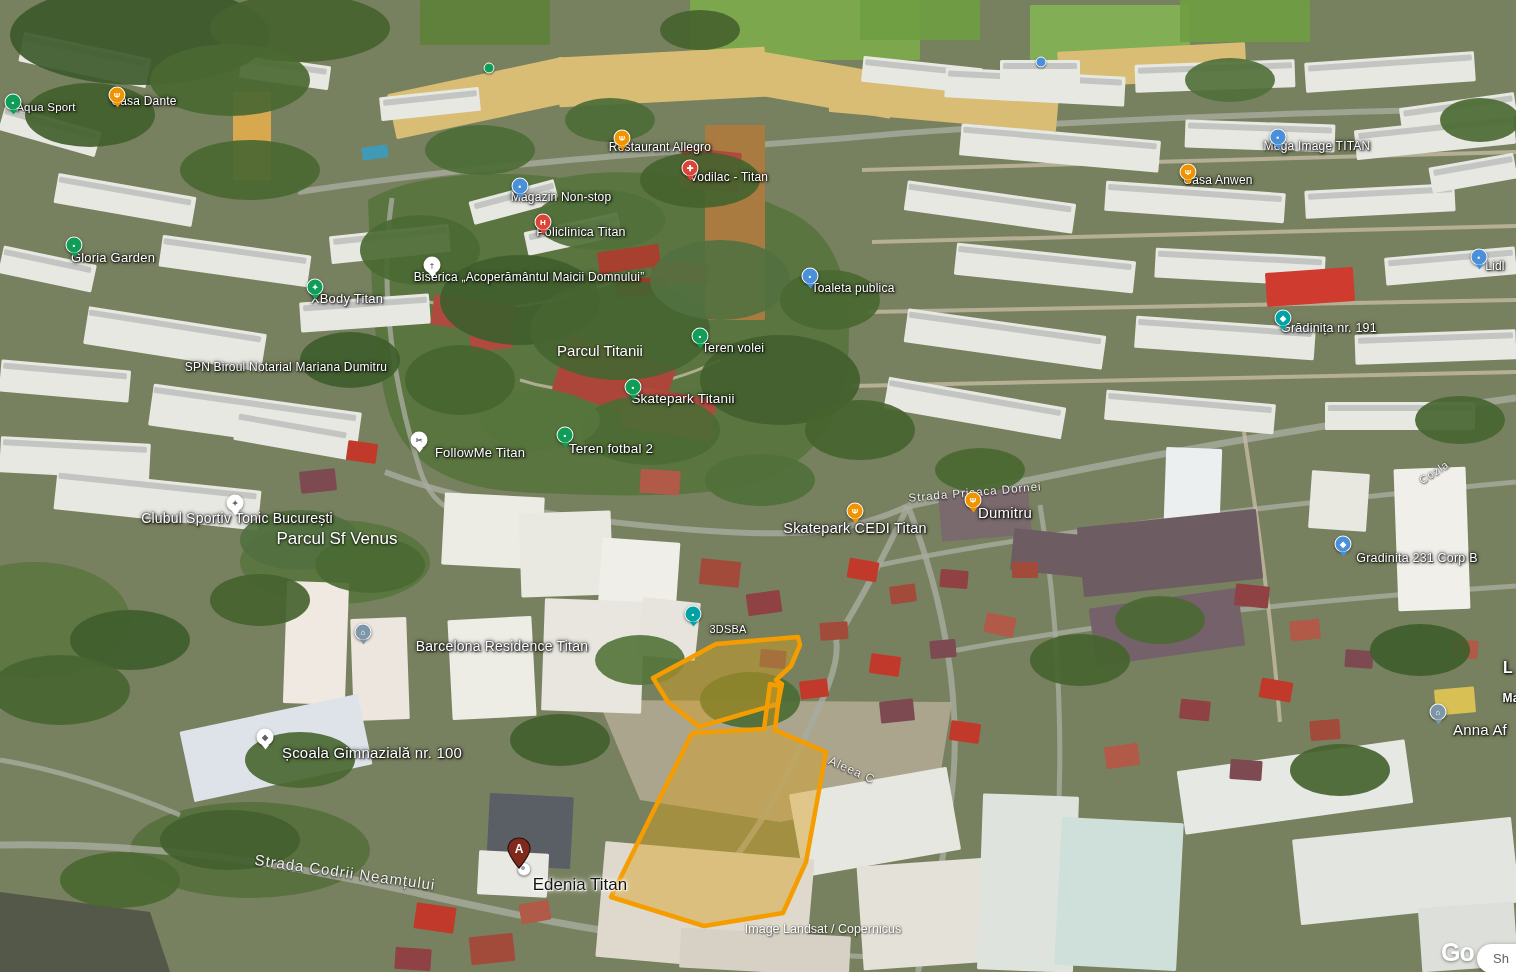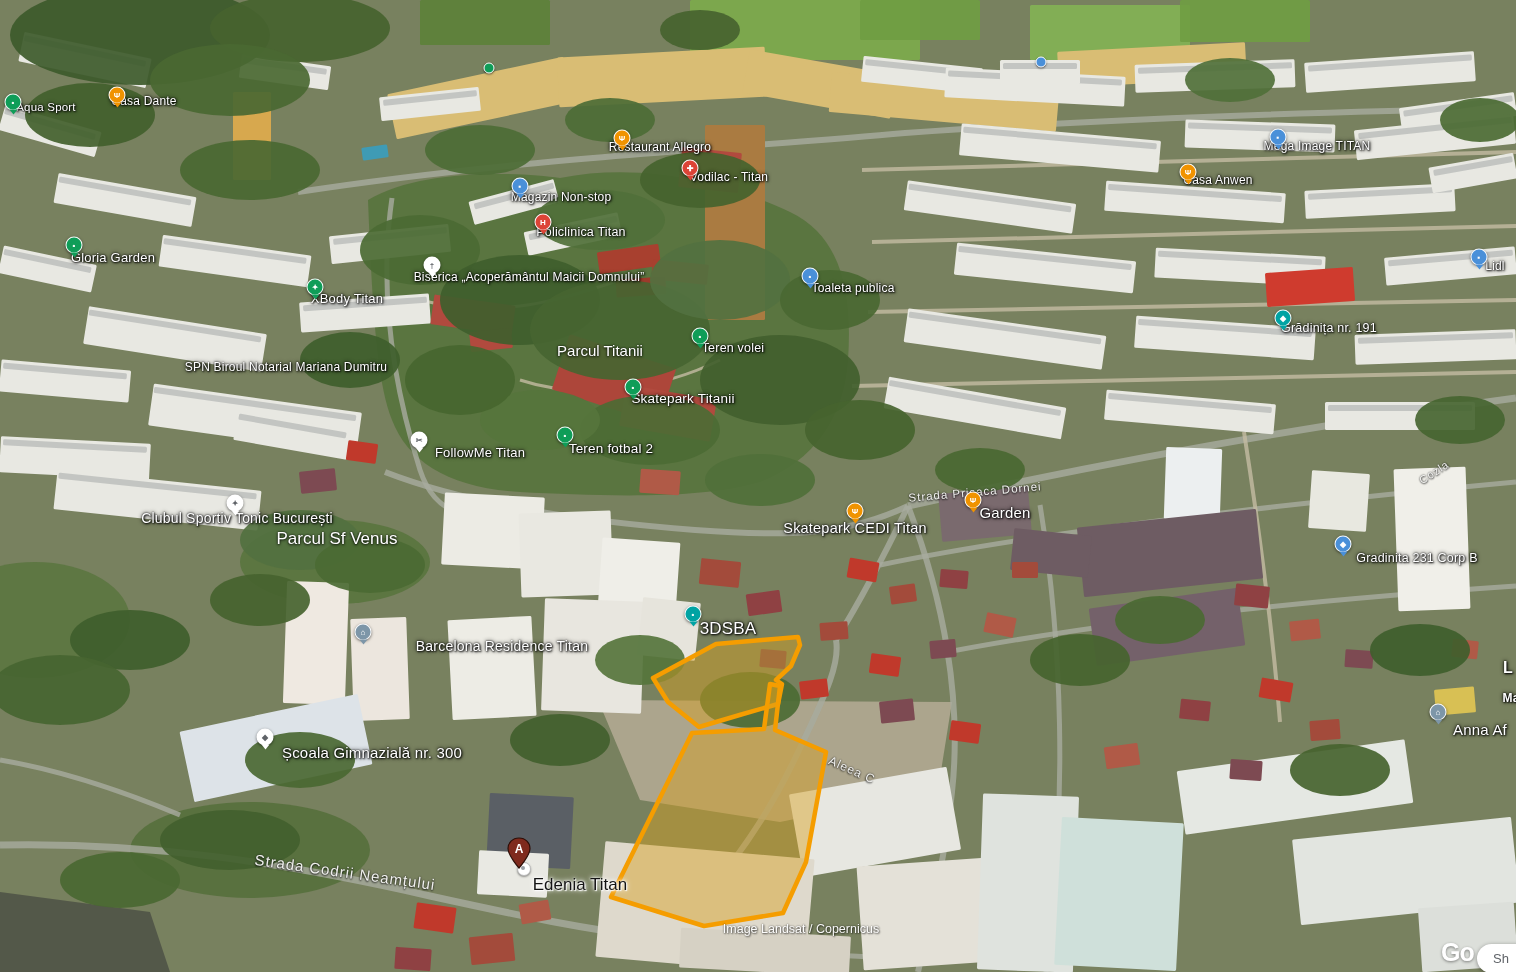--- a/index.html
+++ b/index.html
@@ -21,21 +21,21 @@
   .pin .pg{font-size:8px;line-height:1;color:var(--g,#fff);font-weight:bold;}
   .dotpin{position:absolute;width:9px;height:9px;transform:translate(-50%,-50%);border-radius:50%;
        border:1.5px solid #fff;box-shadow:0 1px 2px rgba(0,0,0,.5);z-index:7;}
   .searched{position:absolute;transform:translate(-50%,-50%);white-space:nowrap;color:#141414;font-size:17px;
        text-shadow:0 0 2px #fff,0 0 4px #fff,0 0 6px #fff,1px 1px 1px #fff;z-index:9;}
   .amarker{position:absolute;transform:translate(-50%,-100%);z-index:9;}
   .searchdot{position:absolute;width:12px;height:12px;transform:translate(-50%,-50%);border-radius:50%;
        background:#fff;border:1px solid #bbb;box-shadow:0 1px 2px rgba(0,0,0,.4);z-index:8;}
   .searchdot::after{content:'';position:absolute;left:3px;top:3px;width:4px;height:4px;border-radius:50%;background:#9aa0a6;}
   .attrib{position:absolute;transform:translate(-50%,-50%);color:#fff;font-size:12.5px;
-       text-shadow:0 0 2px rgba(0,0,0,.7),1px 1px 2px rgba(0,0,0,.6);z-index:6;opacity:.95;}
+       text-shadow:0 0 2px rgba(0,0,0,.7),1px 1px 2px rgba(0,0,0,.6);z-index:6;opacity:.95;margin-left:22px;}
   .glogo{position:absolute;color:#fff;font-size:25px;font-weight:bold;letter-spacing:-1px;
        text-shadow:0 1px 3px rgba(0,0,0,.45);z-index:10;}
   .sharebubble{position:absolute;background:#fff;border-radius:16px 0 0 16px;box-shadow:0 1px 4px rgba(0,0,0,.4);
        color:#5f6368;font-size:13px;display:flex;align-items:center;padding-left:16px;z-index:11;}
 </style>
 </head>
 <body>
 
 <div class="stage">
   <svg class="base" id="basemap" width="1516" height="972" viewBox="0 0 1516 972">
@@ -345,37 +345,37 @@
         <span class="pg">▪</span>
       </div>
       <div class="mlabel" style="left: 1495px; top: 266px; font-size: 12px;">Lidl</div>
       <div class="pin" style="left: 855px; top: 511px; --c: #f09300;">
         <span class="pg">Ψ</span>
       </div>
       <div class="mlabel" style="left: 855px; top: 528px; font-size: 14.5px;">Skatepark CEDI Titan</div>
       <div class="pin" style="left: 973px; top: 500px; --c: #f09300;">
         <span class="pg">Ψ</span>
       </div>
-      <div class="mlabel" style="left: 1005px; top: 512px; font-size: 15px;">Garden</div>
+      <div class="mlabel" style="left: 1005px; top: 512px; font-size: 15px;">Dumitru</div>
       <div class="pin" style="left: 693px; top: 614px; --c: #00a3a3;">
         <span class="pg">•</span>
       </div>
-      <div class="mlabel" style="left: 728px; top: 629px; font-size: 17px;">3DSBA</div>
+      <div class="mlabel" style="left: 728px; top: 629px; font-size: 11px;">3DSBA</div>
       <div class="pin" style="left: 363px; top: 632px; --c: #7d96a8;">
         <span class="pg">⌂</span>
       </div>
       <div class="mlabel" style="left: 464px; top: 646px; font-size: 14px; margin-left: 38px;">Barcelona Residence Titan</div>
       <div class="pin" style="left: 235px; top: 503px; --c: #ffffff; --g: #5f6368;">
         <span class="pg">✦</span>
       </div>
       <div class="mlabel" style="left: 237px; top: 518px; font-size: 14px;">Clubul Sportiv Tonic București</div>
       <div class="pin" style="left: 265px; top: 737px; --c: #ffffff; --g: #5f6368;">
         <span class="pg">◆</span>
       </div>
-      <div class="mlabel" style="left: 372px; top: 752px; font-size: 15px;">Școala Gimnazială nr. 300</div>
+      <div class="mlabel" style="left: 372px; top: 752px; font-size: 15px;">Școala Gimnazială nr. 100</div>
       <div class="pin" style="left: 1343px; top: 544px; --c: #4a90d9;">
         <span class="pg">◆</span>
       </div>
       <div class="mlabel" style="left: 1417px; top: 558px; font-size: 12.5px;">Gradinita 231 Corp B</div>
       <div class="pin" style="left: 1438px; top: 712px; --c: #7d96a8;">
         <span class="pg">⌂</span>
       </div>
       <div class="mlabel" style="left: 1480px; top: 729px; font-size: 15px;">Anna Af</div>
       <div class="mlabel" style="left: 1508px; top: 668px; font-size: 16px; font-weight: bold;">L</div>
       <div class="mlabel" style="left: 1511px; top: 698px; font-size: 12px; font-weight: bold;">Ma</div>

